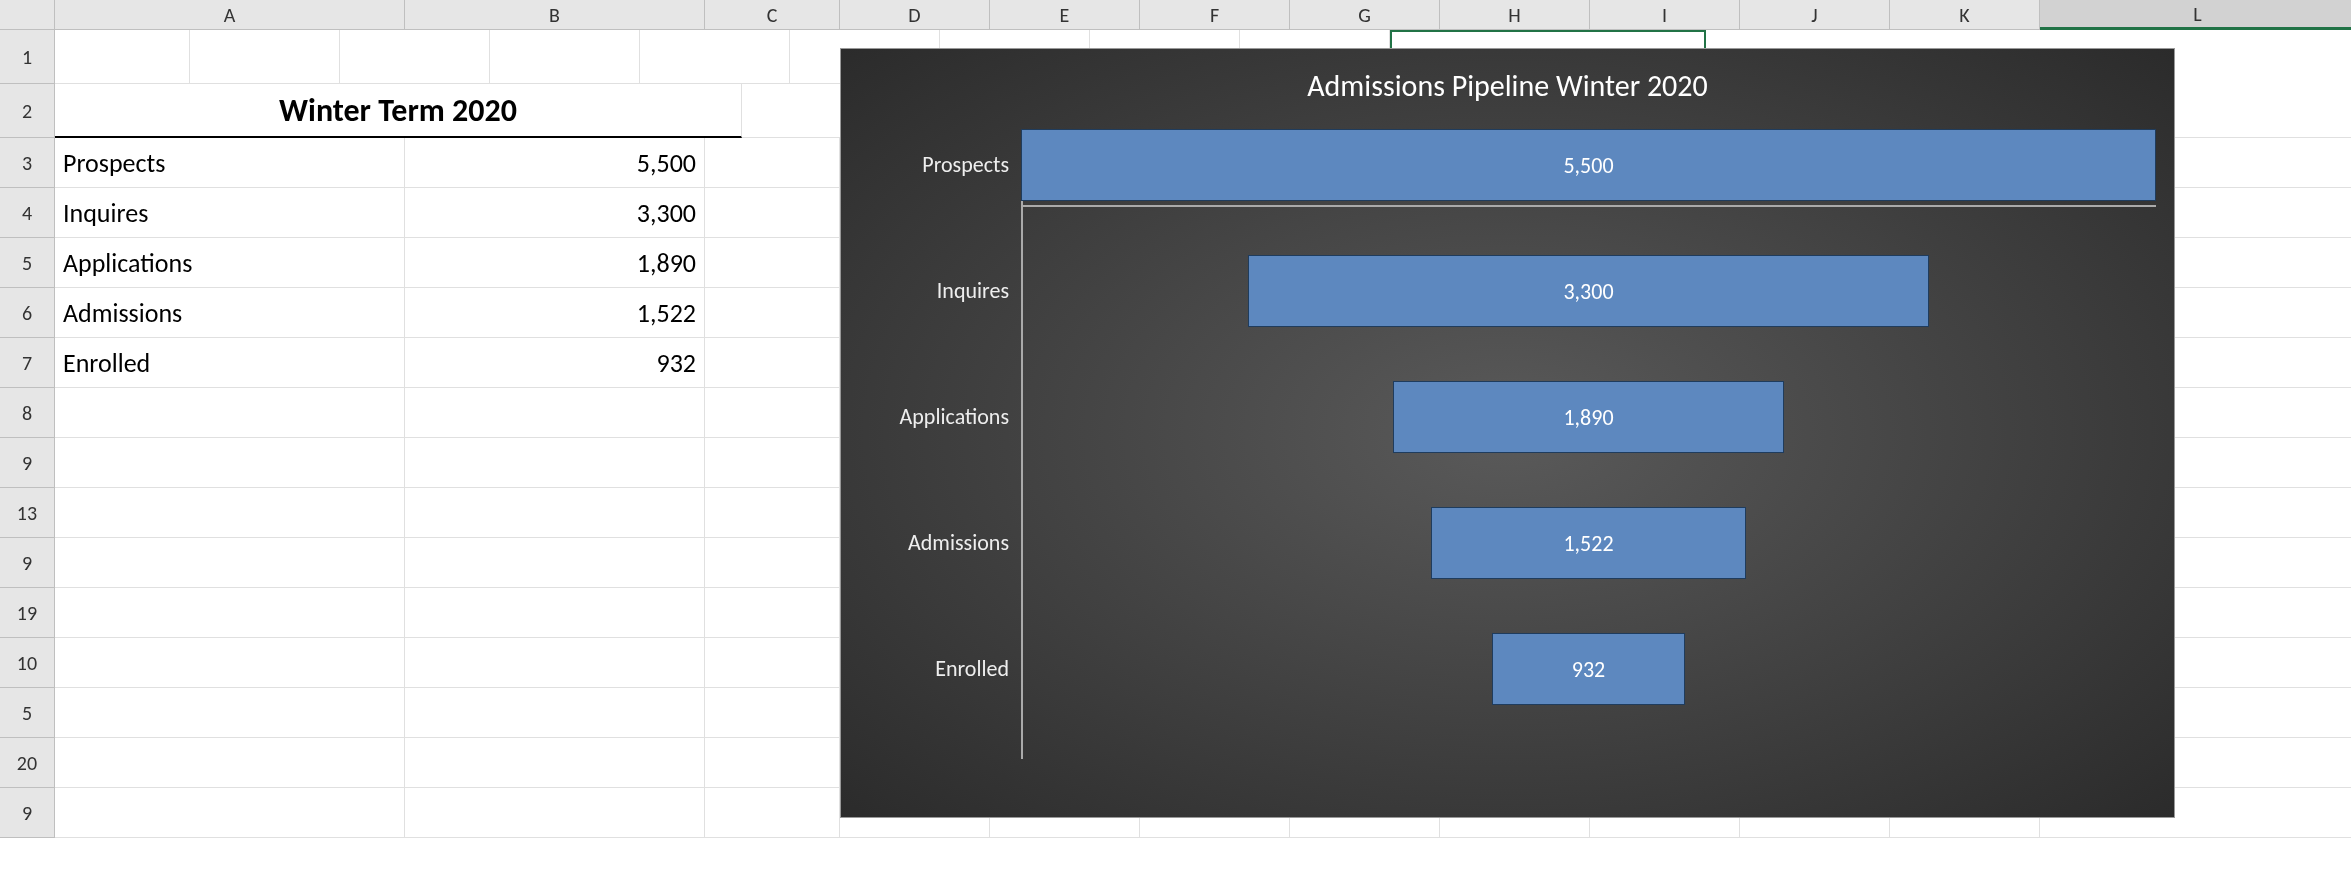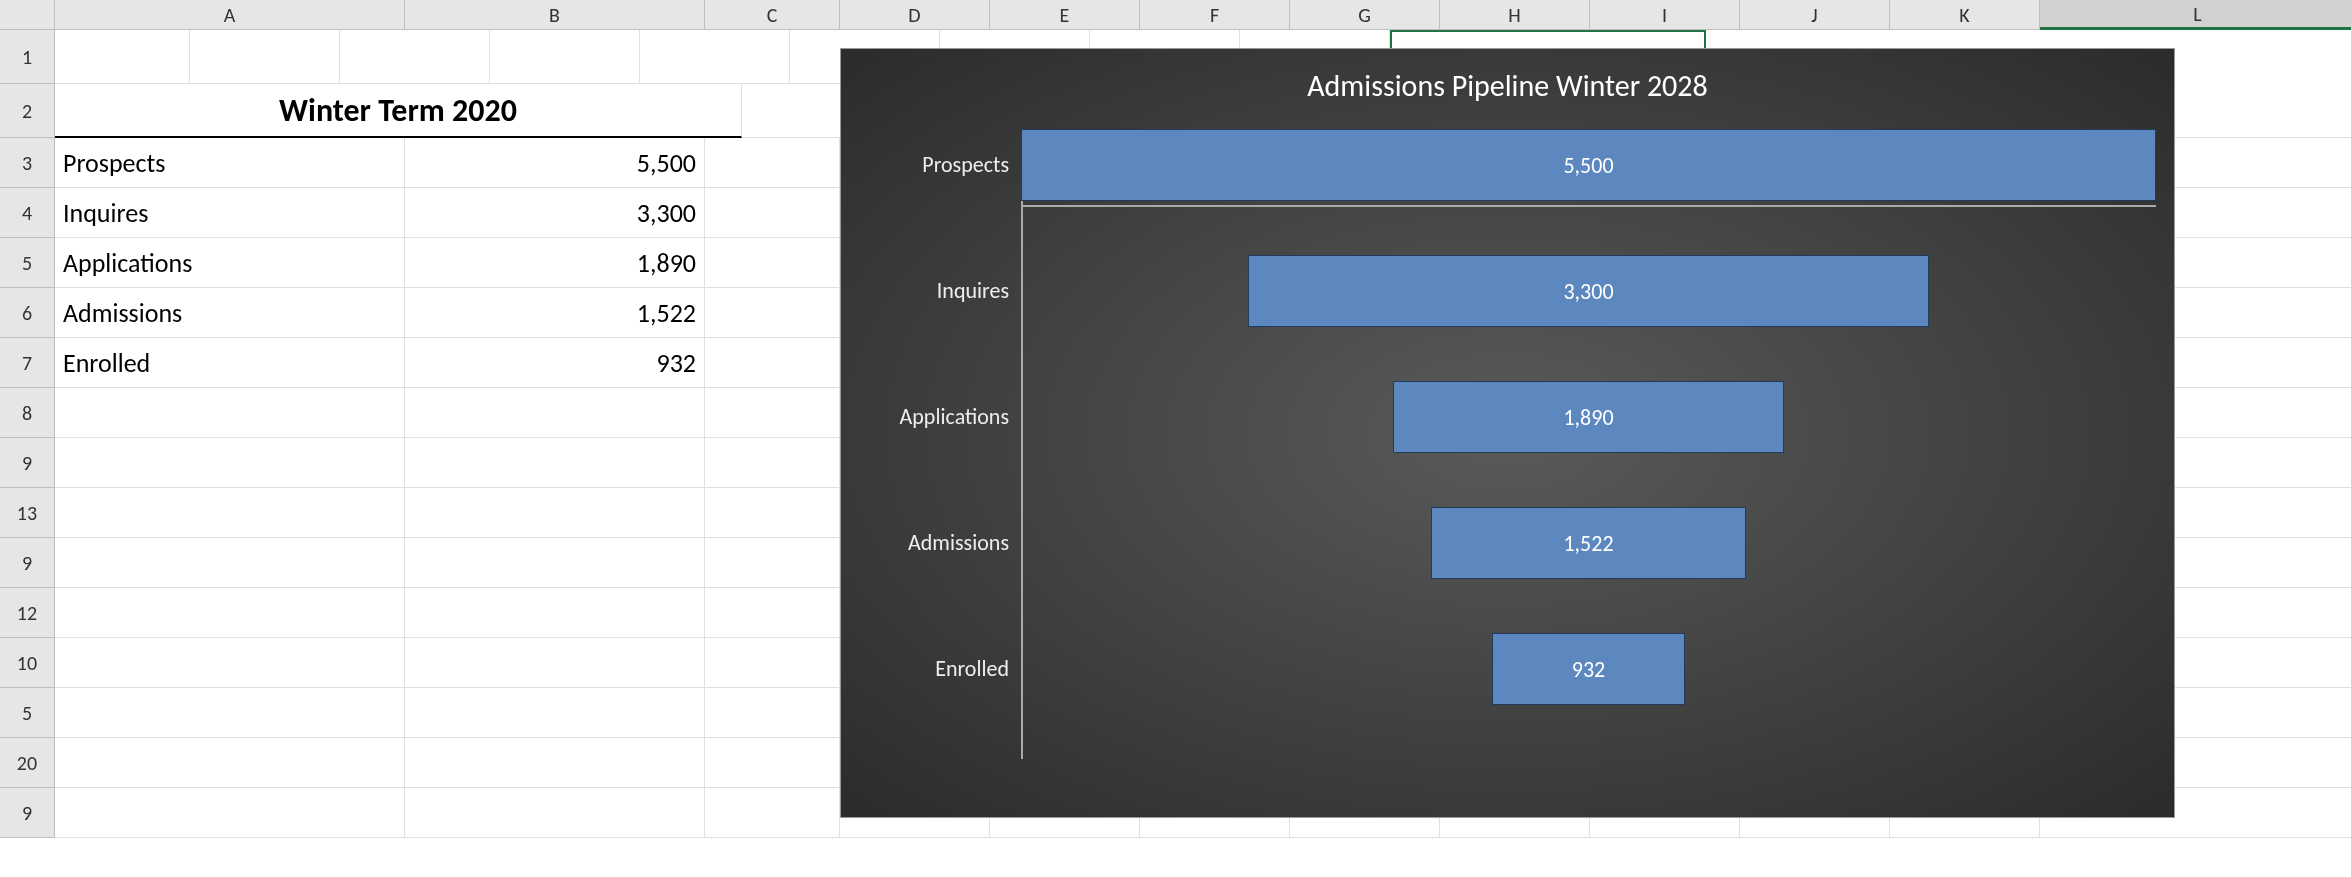--- a/index.html
+++ b/index.html
@@ -151,21 +151,21 @@
       <div class="rh" style="height: 54px;">2</div>
       <div class="rh" style="height: 50px;">3</div>
       <div class="rh" style="height: 50px;">4</div>
       <div class="rh" style="height: 50px;">5</div>
       <div class="rh" style="height: 50px;">6</div>
       <div class="rh" style="height: 50px;">7</div>
       <div class="rh" style="height: 50px;">8</div>
       <div class="rh" style="height: 50px;">9</div>
       <div class="rh" style="height: 50px;">13</div>
       <div class="rh" style="height: 50px;">9</div>
-      <div class="rh" style="height: 50px;">12</div>
+      <div class="rh" style="height: 50px;">19</div>
       <div class="rh" style="height: 50px;">10</div>
       <div class="rh" style="height: 50px;">5</div>
       <div class="rh" style="height: 50px;">20</div>
       <div class="rh" style="height: 50px;">9</div>
     </div>
 
   <div class="cells">
       <div class="row">
         <div class="cell" style="width: 135px; height: 54px;"></div>
         <div class="cell" style="width: 150px; height: 54px;"></div>
@@ -383,21 +383,21 @@
         <div class="cell" style="width: 150px; height: 50px;"></div>
         <div class="cell" style="width: 150px; height: 50px;"></div>
         <div class="cell" style="width: 150px; height: 50px;"></div>
         <div class="cell" style="width: 150px; height: 50px;"></div>
         <div class="cell" style="width: 150px; height: 50px;"></div>
         <div class="cell" style="width: 316px; height: 50px;"></div>
       </div>
     </div>
 
   <div class="chart" style="left: 840px; top: 48px; width: 1335px; height: 770px;">
-    <div class="chart-title">Admissions Pipeline Winter 2028</div>
+    <div class="chart-title">Admissions Pipeline Winter 2020</div>
     <div class="chart-body" style="inset: 80px 0px 20px;">
         <div class="axis-line" style="left: 180px; top: 0px; width: 2px; height: 630px;"></div>
         <div class="axis-line" style="left: 180px; top: 76px; height: 2px; width: 1135px;"></div>
         <div class="cat-label" style="left: 0px; top: 22px; width: 180px;">Prospects</div>
         <div class="bar" style="left: 180px; top: 0px; width: 1135px; height: 72px;">5,500</div>
         <div class="cat-label" style="left: 0px; top: 148px; width: 180px;">Inquires</div>
         <div class="bar" style="left: 407px; top: 126px; width: 681px; height: 72px;">3,300</div>
         <div class="cat-label" style="left: 0px; top: 274px; width: 180px;">Applications</div>
         <div class="bar" style="left: 552.486px; top: 252px; width: 390.027px; height: 72px;">1,890</div>
         <div class="cat-label" style="left: 0px; top: 400px; width: 180px;">Admissions</div>

